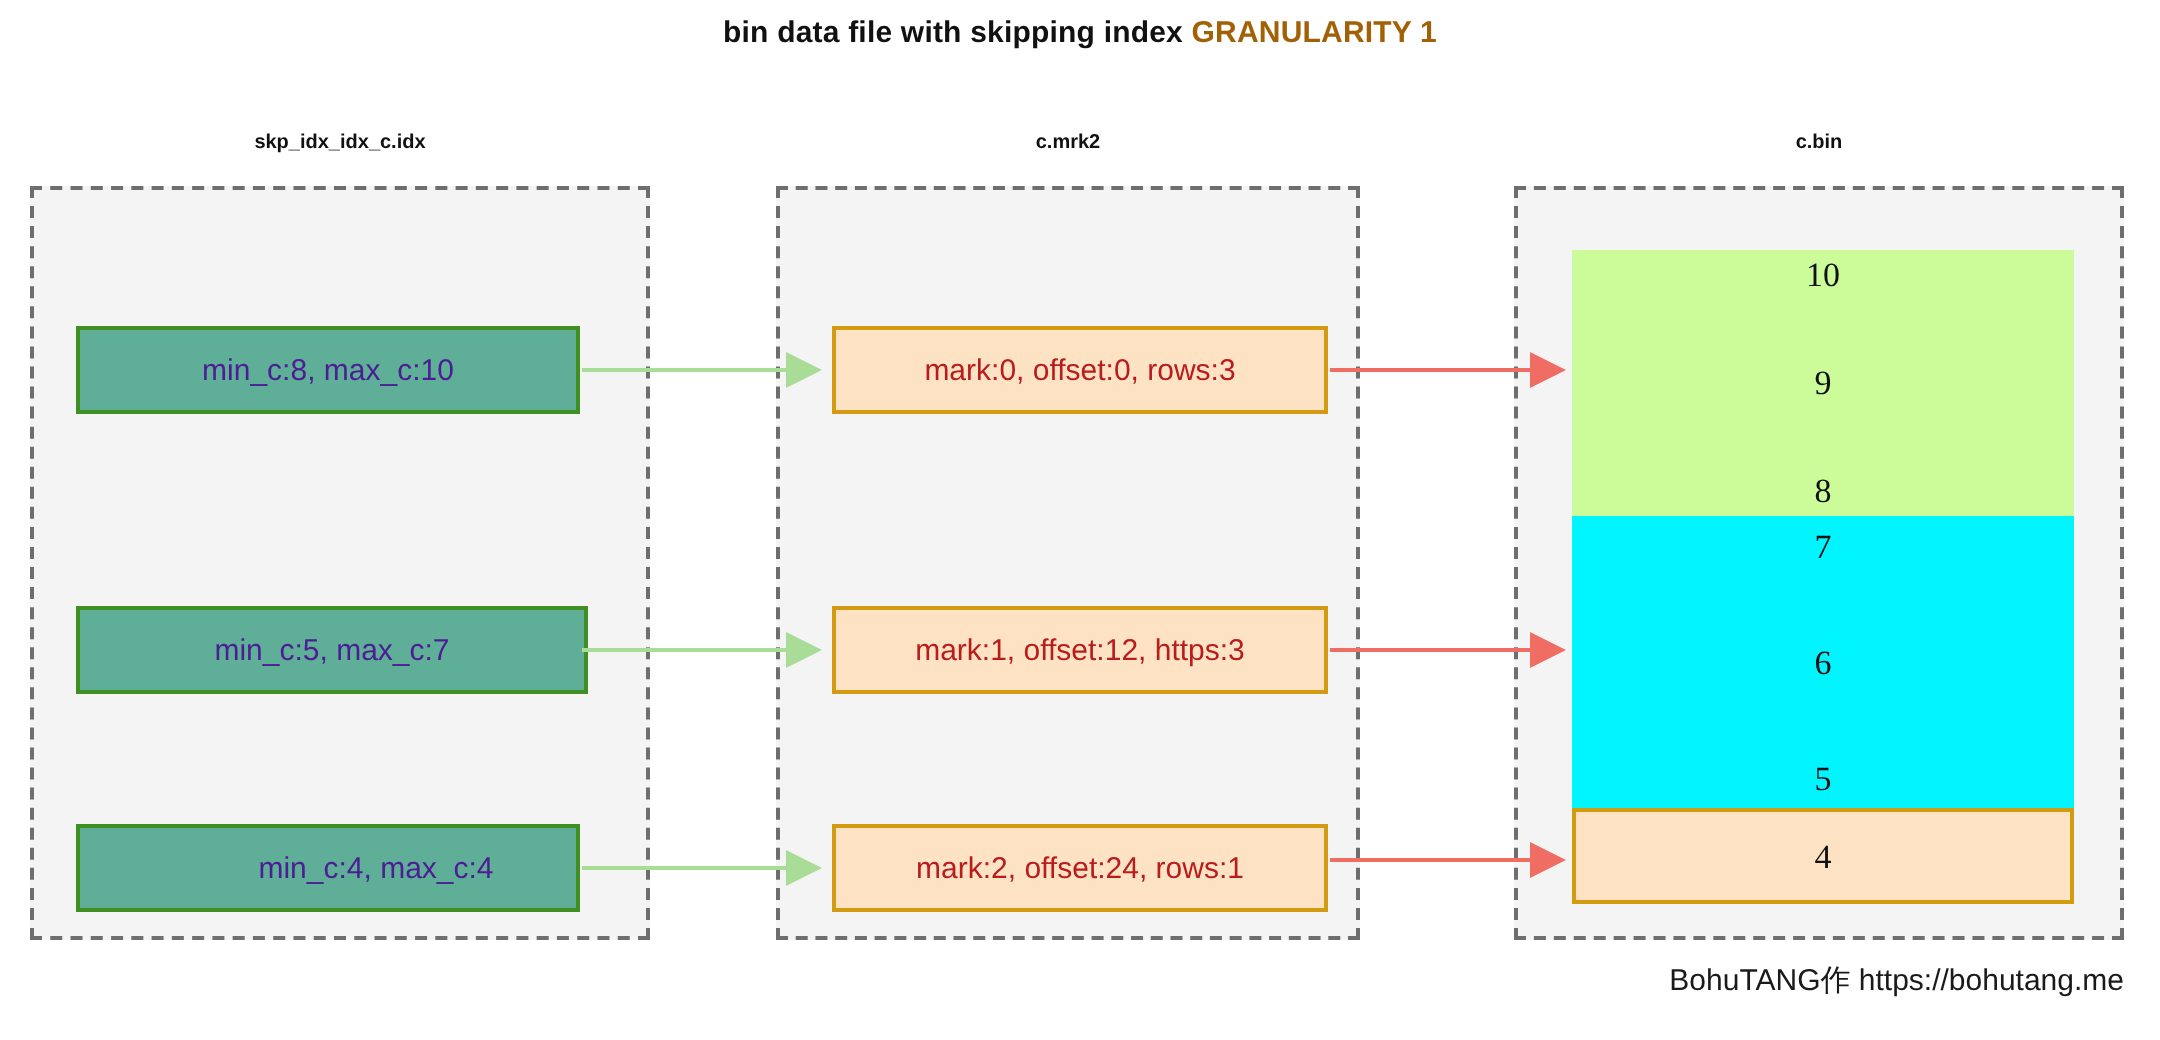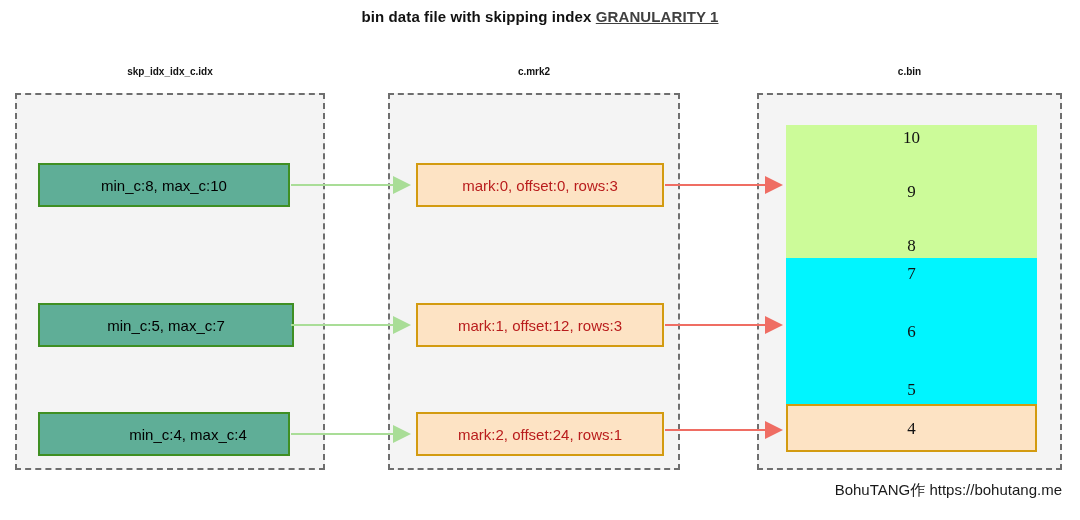--- a/index.html
+++ b/index.html
@@ -22,21 +22,21 @@
     left: 0;
     top: 8px;
     width: 1080px;
     text-align: center;
     font-size: 15px;
     font-weight: bold;
     letter-spacing: 0.1px;
     white-space: nowrap;
   }
   #diagram-title .title-main { color: #111111; }
-  #diagram-title .title-accent { color: #404040; text-decoration: underline; }
+  #diagram-title .title-accent { color: #a16207; }
 
   
   .col-header {
     position: absolute;
     font-size: 10px;
     font-weight: bold;
     color: #111111;
     text-align: center;
     white-space: nowrap;
   }
@@ -54,21 +54,21 @@
   #panel-idx { left: 15px;  top: 93px; width: 310px; height: 377px; }
   #panel-mrk { left: 388px; top: 93px; width: 292px; height: 377px; }
   #panel-bin { left: 757px; top: 93px; width: 305px; height: 377px; }
 
   
   .idx-box {
     position: absolute;
     background: #5fae97;
     border: 2px solid #3f8f23;
     box-sizing: border-box;
-    color: #000000;
+    color: #4c1d95;
     font-size: 15px;
     display: flex;
     align-items: center;
     justify-content: center;
     white-space: nowrap;
   }
   #idx-box-0 { left: 38px; top: 163px; width: 252px; height: 44px; }
   #idx-box-1 { left: 38px; top: 303px; width: 256px; height: 44px; }
   #idx-box-2 { left: 38px; top: 412px; width: 252px; height: 44px; padding-left: 48px; }
 
@@ -155,21 +155,21 @@
 </div>
 <div id="bin-block-2" class="bin-block">
   <span class="bin-value">4</span>
 </div>
 
 <div id="idx-box-0" class="idx-box">min_c:8, max_c:10</div>
 <div id="idx-box-1" class="idx-box">min_c:5, max_c:7</div>
 <div id="idx-box-2" class="idx-box">min_c:4, max_c:4</div>
 
 <div id="mrk-box-0" class="mrk-box">mark:0, offset:0,  rows:3</div>
-<div id="mrk-box-1" class="mrk-box">mark:1, offset:12,  rows:3</div>
+<div id="mrk-box-1" class="mrk-box">mark:1, offset:12,  https:3</div>
 <div id="mrk-box-2" class="mrk-box">mark:2, offset:24,  rows:1</div>
 
 <svg id="connectors" viewBox="0 0 1080 520">
   <defs>
     <marker id="arrow-green" markerWidth="9" markerHeight="9" refX="8" refY="4.5" orient="auto">
       <path d="M0,0 L9,4.5 L0,9 z" fill="#a9dd97"></path>
     </marker>
     <marker id="arrow-red" markerWidth="9" markerHeight="9" refX="8" refY="4.5" orient="auto">
       <path d="M0,0 L9,4.5 L0,9 z" fill="#ef6d63"></path>
     </marker>

